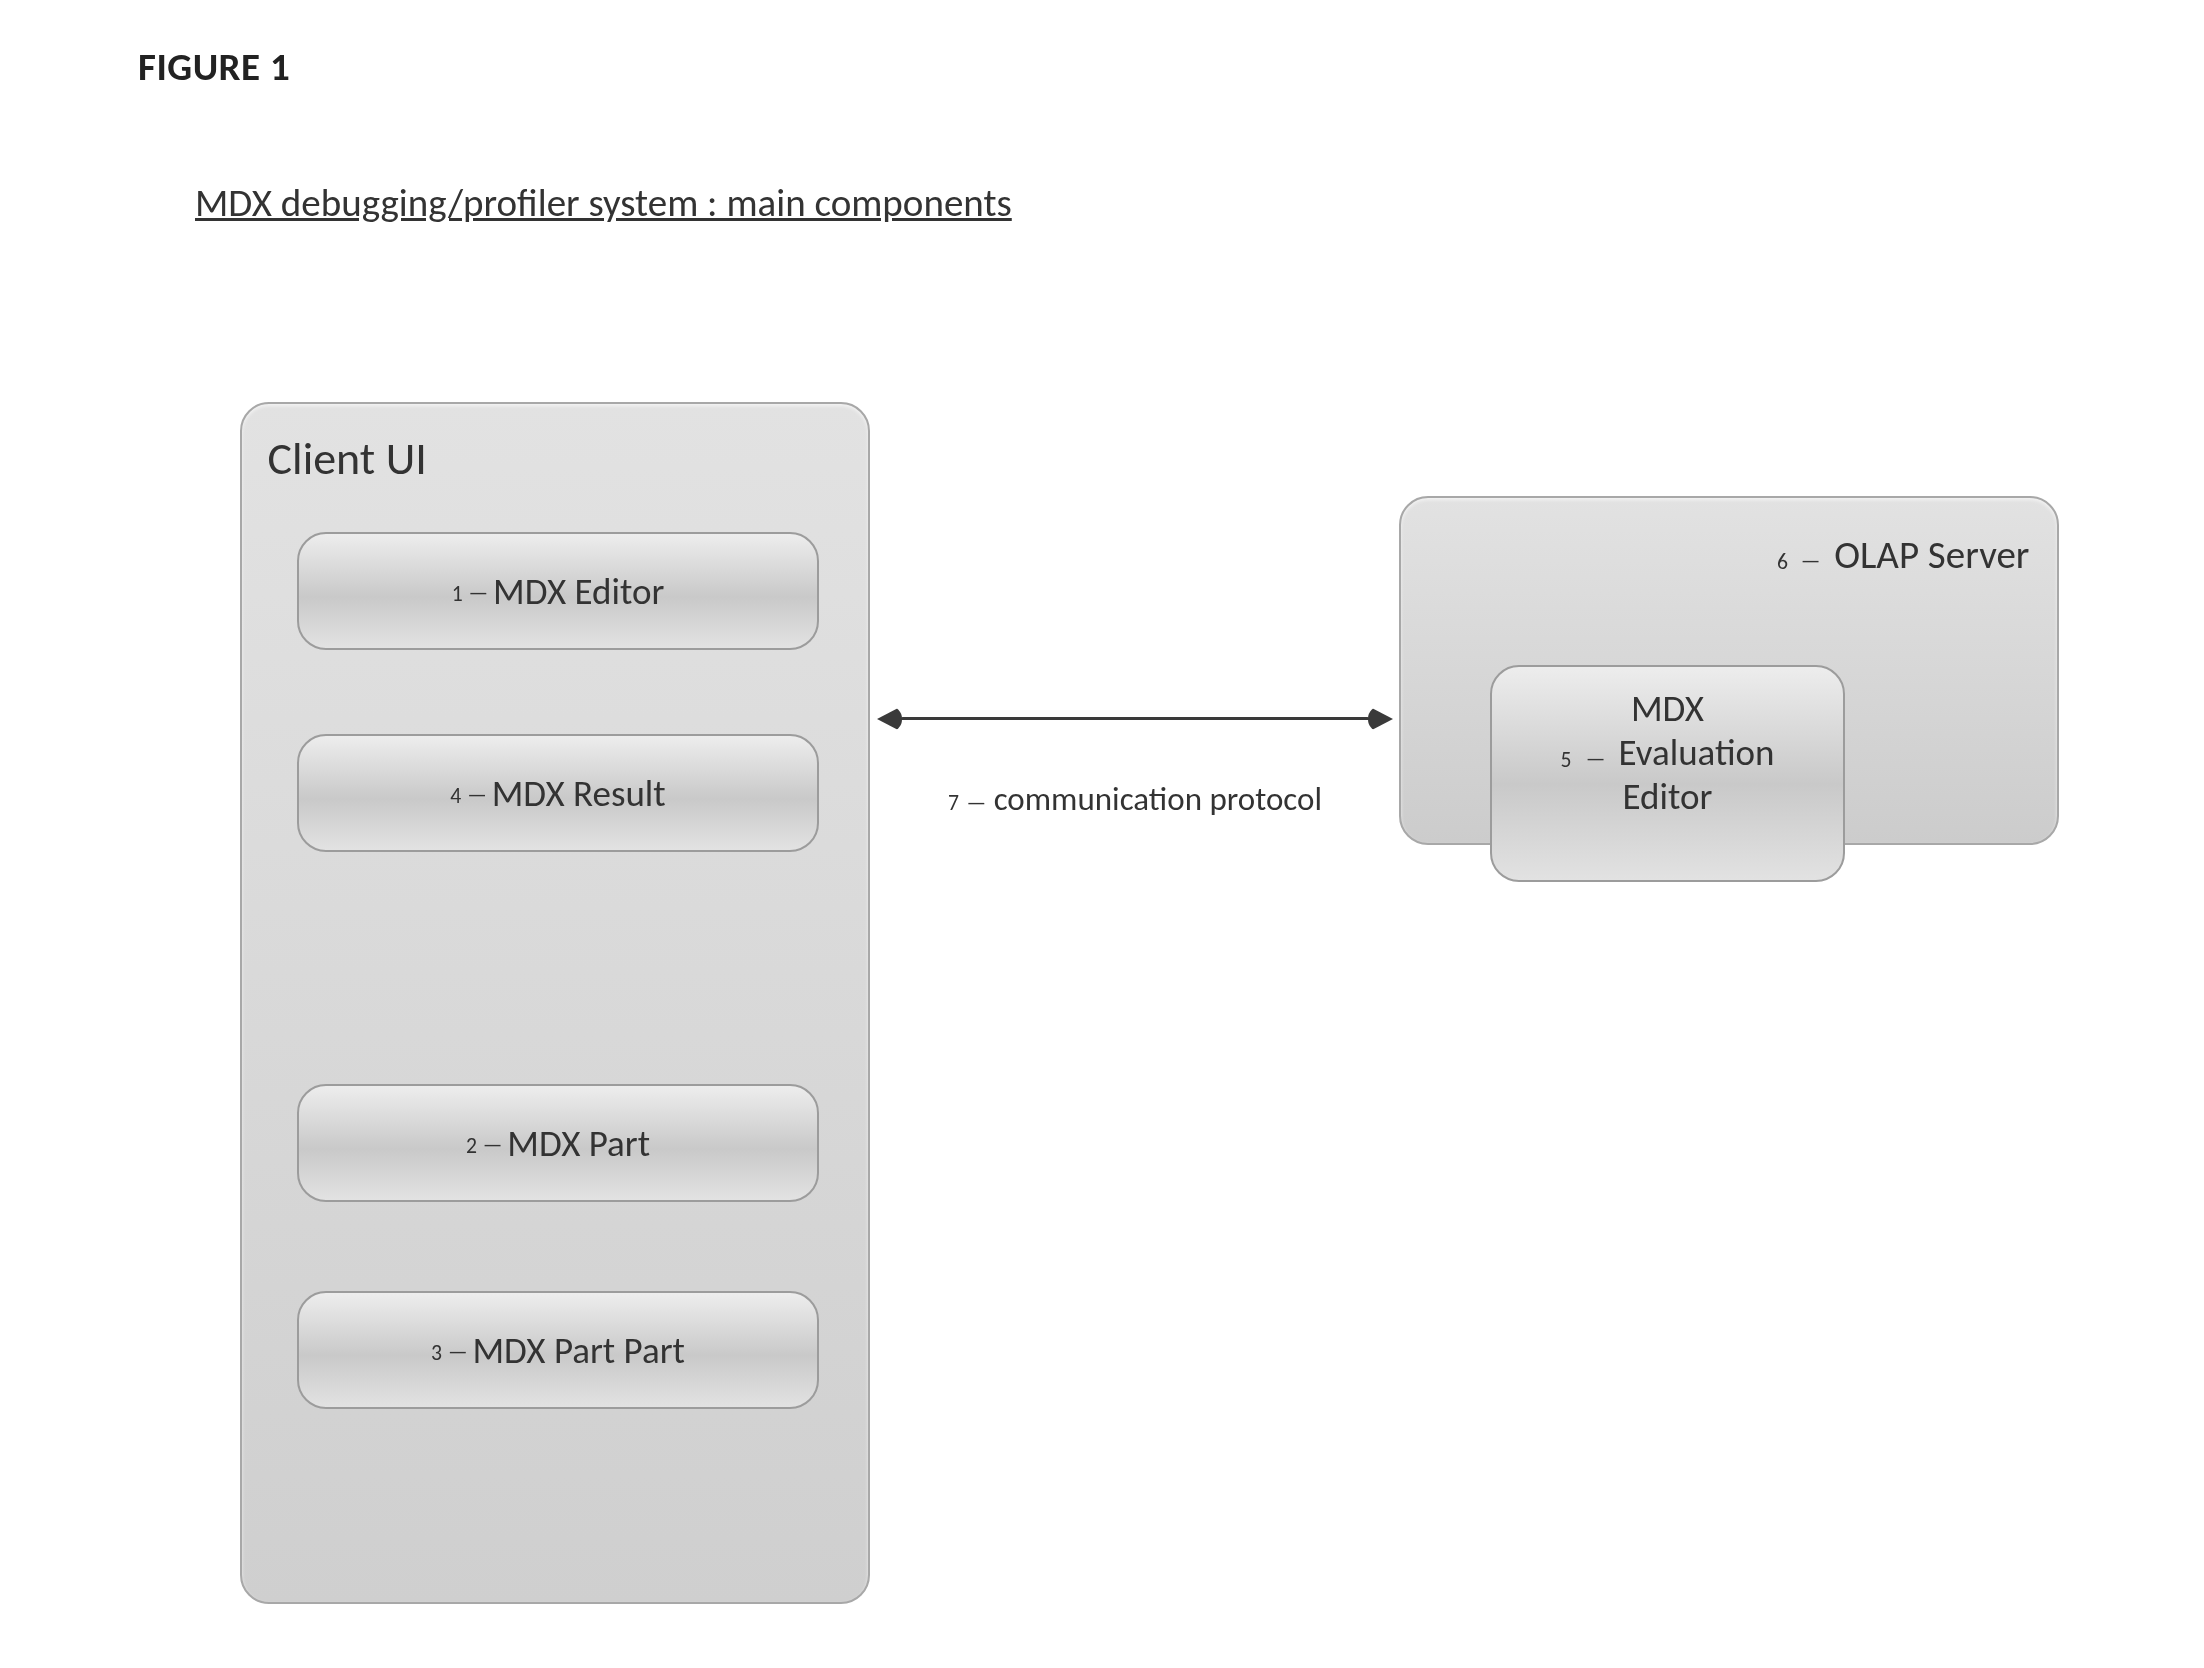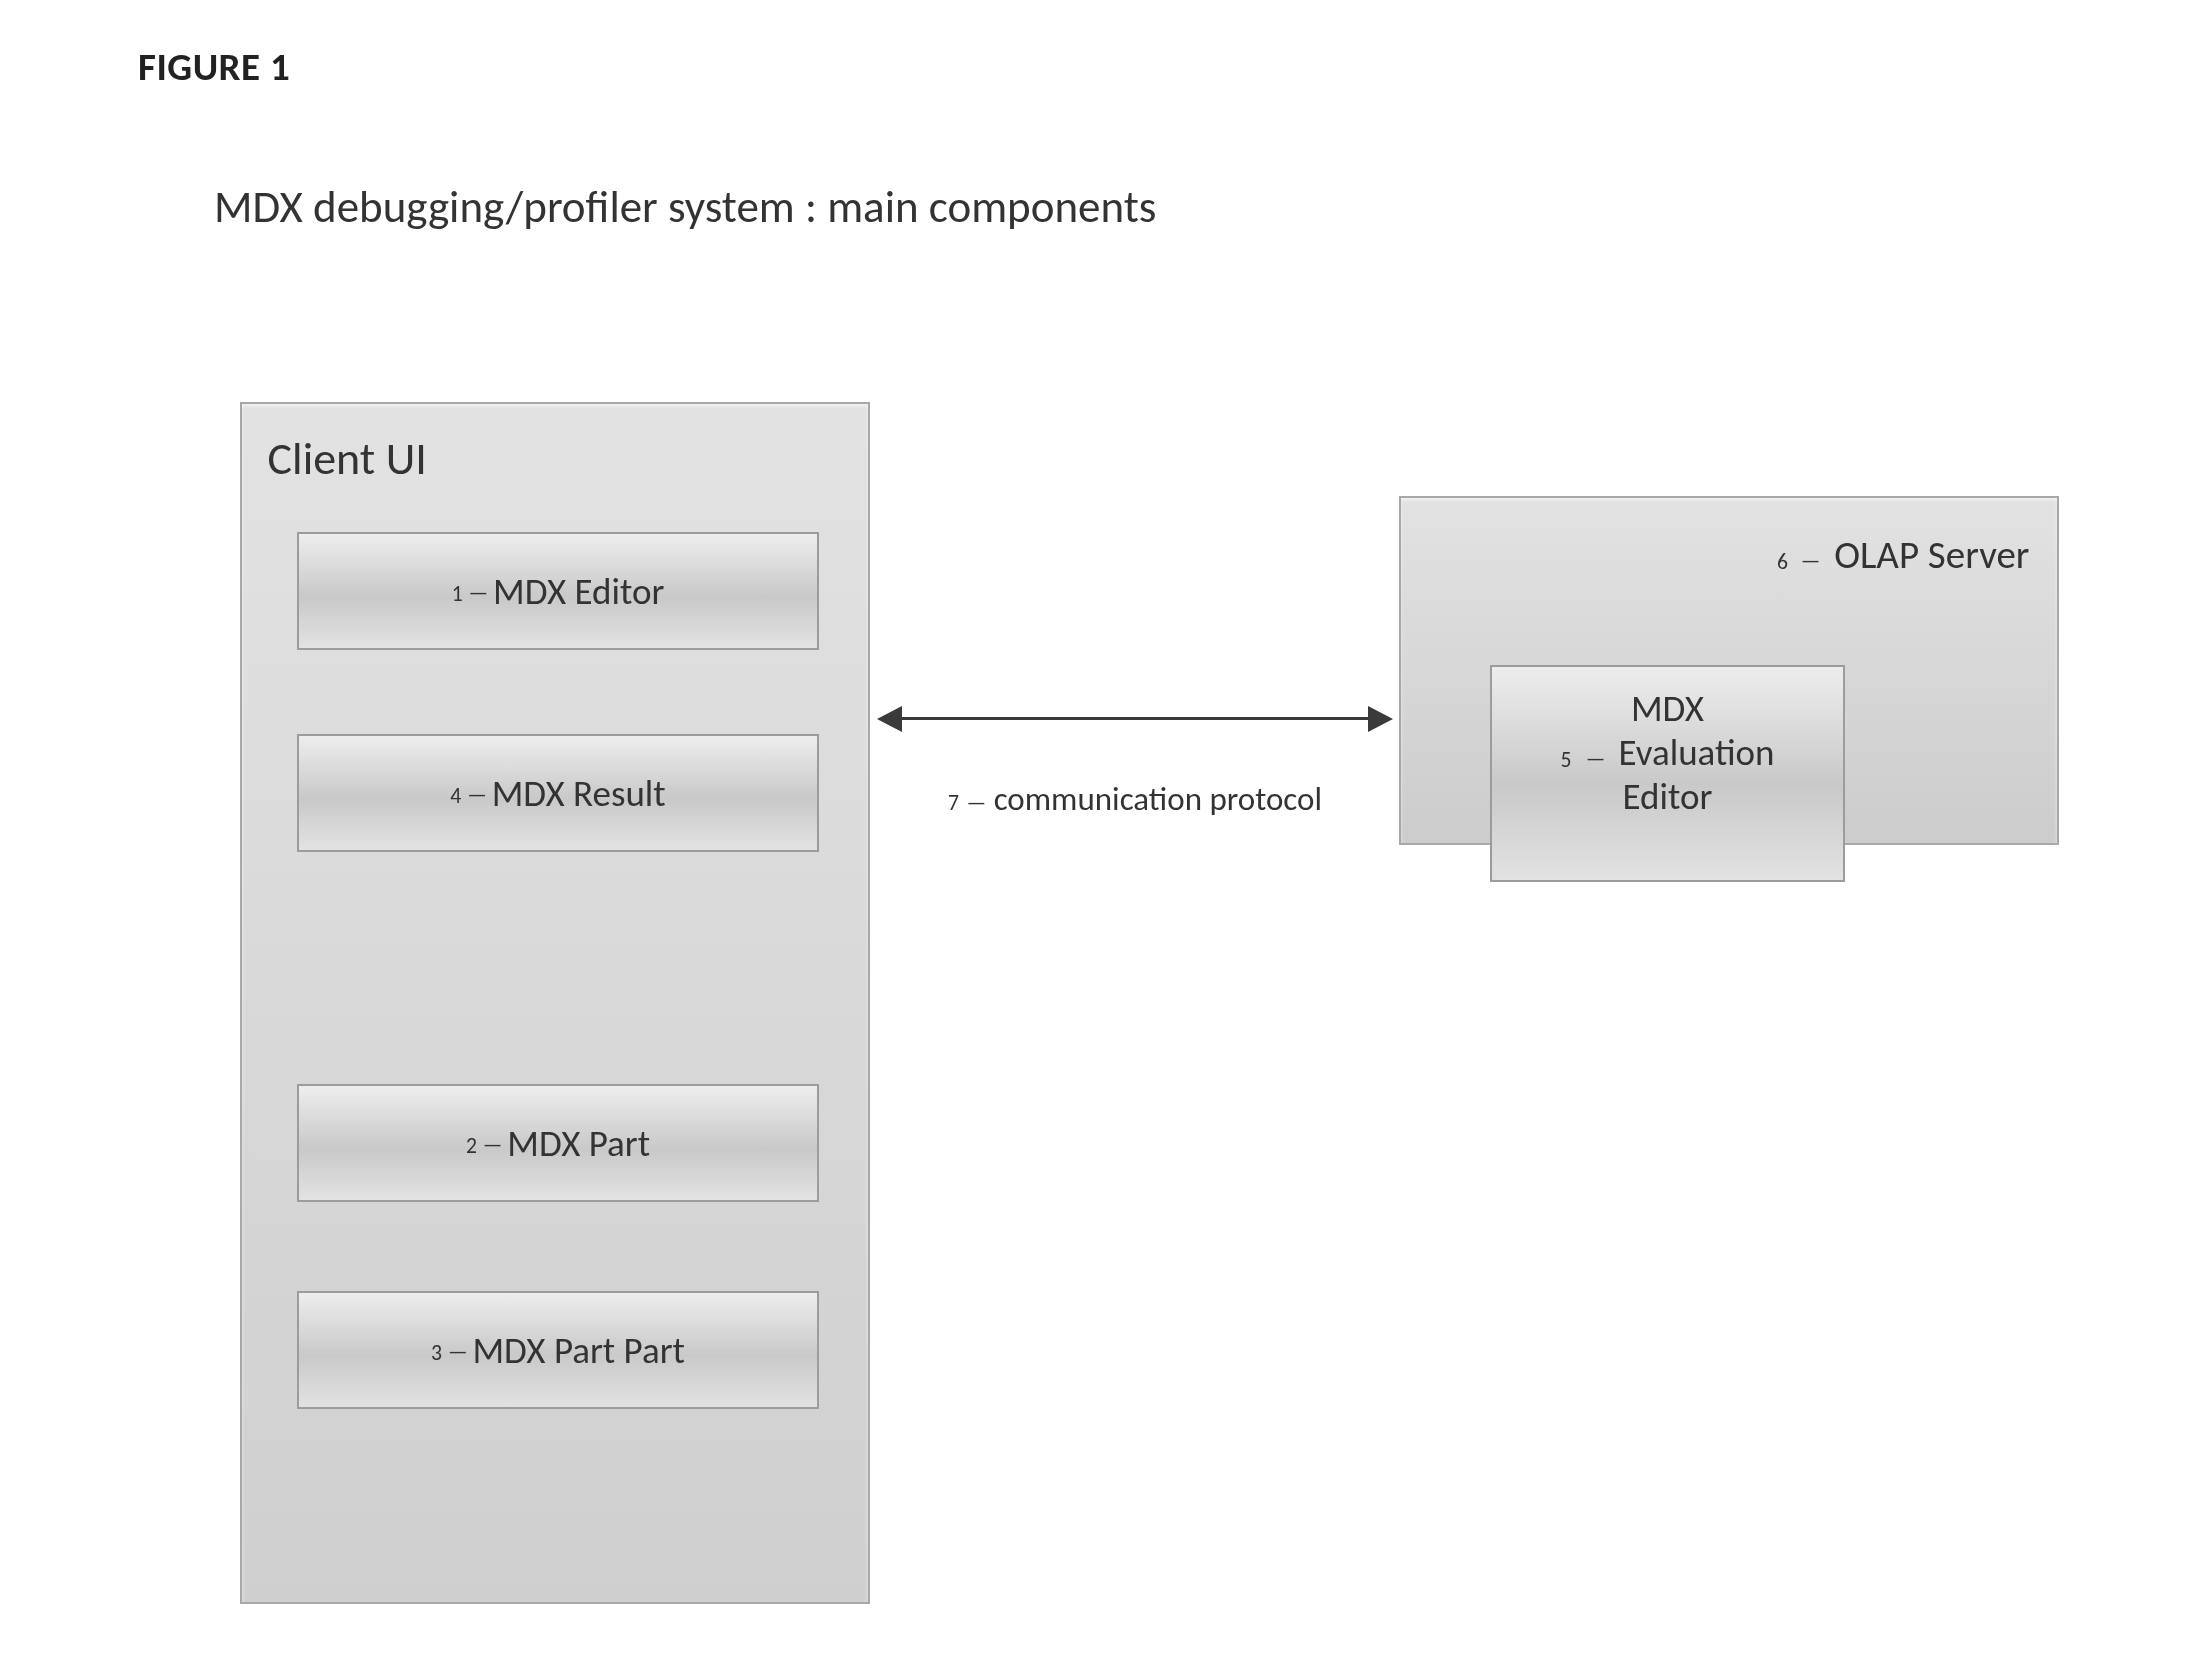--- a/index.html
+++ b/index.html
@@ -1,15 +1,15 @@
 <!DOCTYPE html>
 <html><head>
 <meta charset="utf-8">
 <style>
-  * { box-sizing: border-box; }
+  * { box-sizing: border-box; border-radius: 29px; }
   html, body {
     margin: 0;
     padding: 0;
     background: #ffffff;
     font-family: "Segoe UI", "Calibri", Arial, sans-serif;
     color: #2a2a2a;
   }
   .page {
     position: relative;
     width: 2205px;
@@ -20,25 +20,26 @@
     position: absolute;
     left: 138px;
     top: 43px;
     font-size: 39px;
     font-weight: 700;
     letter-spacing: 0.5px;
     color: #222222;
   }
   .subtitle {
     position: absolute;
-    left: 214px;
+    left: 195px;
     top: 179px;
-    font-size: 45px;
+    font-size: 39px;
     font-weight: 400;
     color: #333333;
+    text-decoration: underline;
   }
 
   
   .panel {
     position: absolute;
     background: linear-gradient(180deg,#e2e2e2 0%, #cfcfcf 100%);
     border: 2px solid #a8a8a8;
     box-shadow: inset 0 2px 3.9px rgba(255,255,255,0.6);
   }
   .panel-client {

